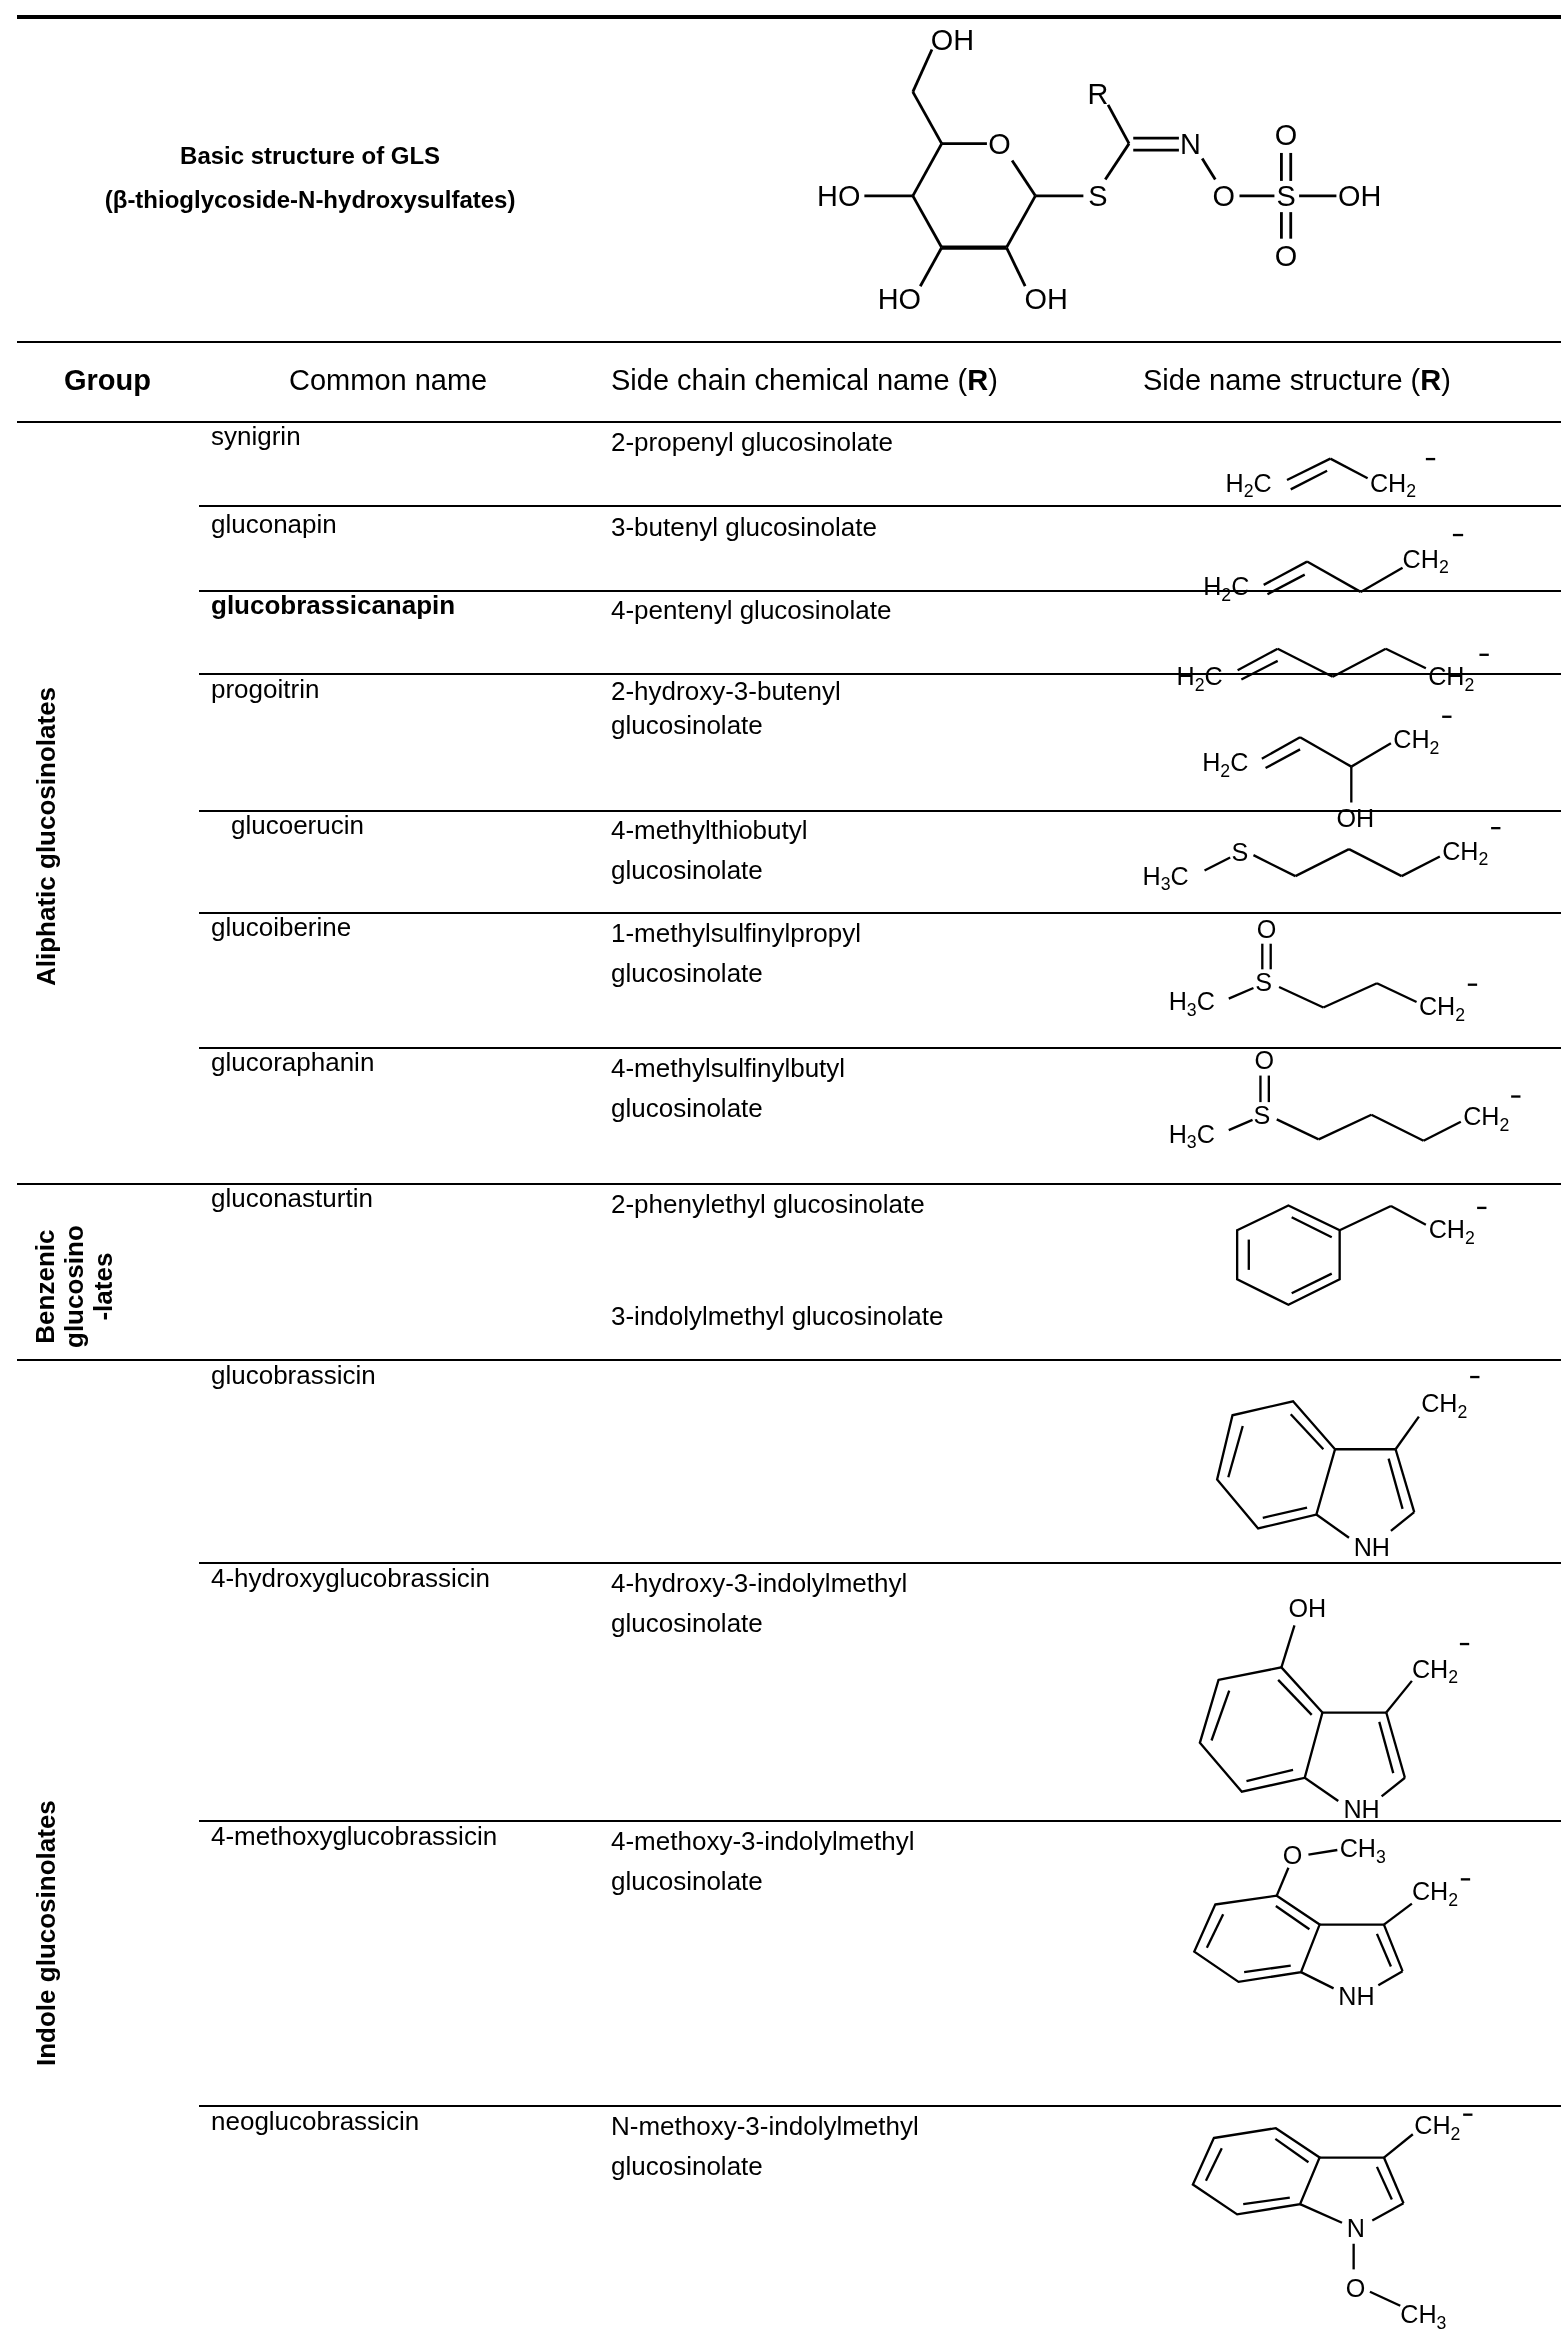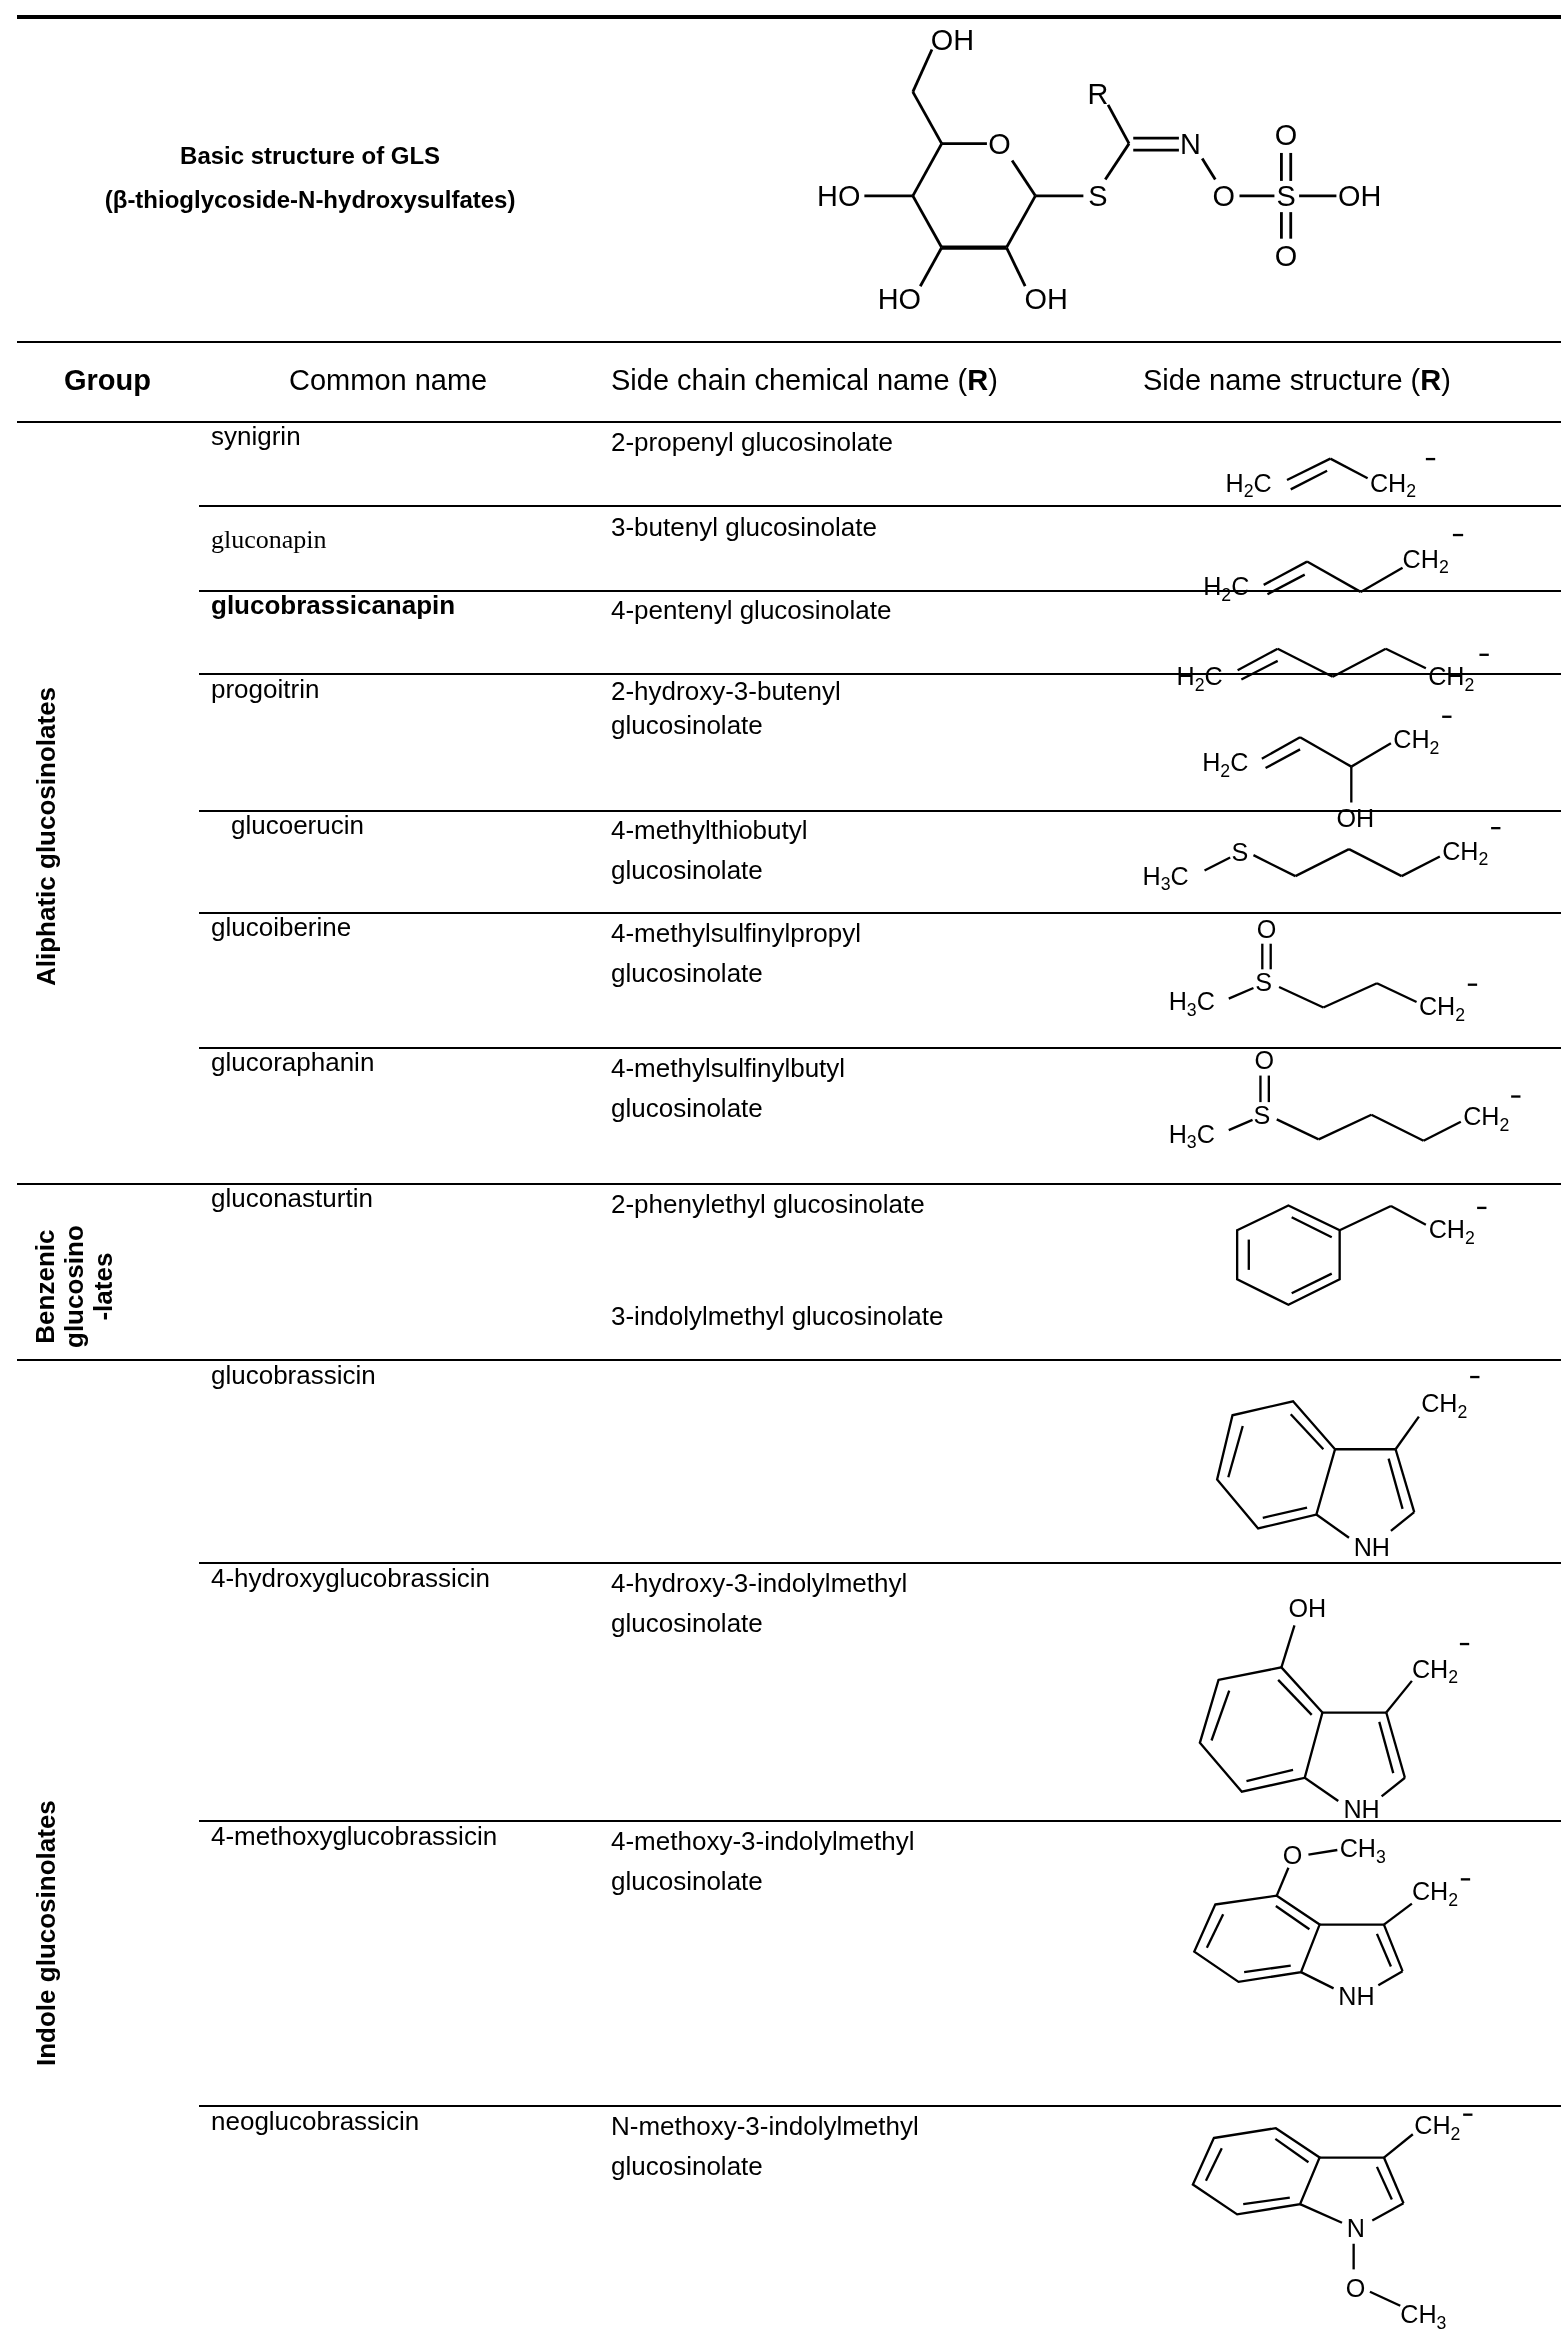--- a/index.html
+++ b/index.html
@@ -49,21 +49,21 @@
 
 <div class="grp" style="left:31px; top:986px;">Aliphatic glucosinolates</div>
 <div class="grp" style="left:31px; top:1348px; text-align:center; line-height:29px;">
   <div>Benzenic</div>
   <div>glucosino</div>
   <div>-lates</div>
 </div>
 <div class="grp" style="left:31px; top:2066px;">Indole glucosinolates</div>
 
 <div class="cell c2" style="top:416px;">synigrin</div>
-<div class="cell c2" style="top:520px;font-family:Liberation Serif, serif;">gluconapin</div>
+<div class="cell c2" style="top:504px;">gluconapin</div>
 <div class="cell c2" style="top:585px;font-weight:bold;">glucobrassicanapin</div>
 <div class="cell c2" style="top:669px;">progoitrin</div>
 <div class="cell c2" style="top:805px;margin-left:20px;">glucoerucin</div>
 <div class="cell c2" style="top:907px;">glucoiberine</div>
 <div class="cell c2" style="top:1042px;">glucoraphanin</div>
 <div class="cell c2" style="top:1178px;">gluconasturtin</div>
 <div class="cell c2" style="top:1355px;">glucobrassicin</div>
 <div class="cell c2" style="top:1558px;">4-hydroxyglucobrassicin</div>
 <div class="cell c2" style="top:1816px;">4-methoxyglucobrassicin</div>
 <div class="cell c2" style="top:2101px;">neoglucobrassicin</div>
@@ -79,21 +79,21 @@
   </div>
 <div class="cell c3" style="top:674px; line-height:34px;">
     <div>2-hydroxy-3-butenyl</div>
     <div>glucosinolate</div>
   </div>
 <div class="cell c3" style="top:810px;">
     <div>4-methylthiobutyl</div>
     <div>glucosinolate</div>
   </div>
 <div class="cell c3" style="top:913px;">
-    <div>4-methylsulfinylpropyl</div>
+    <div>1-methylsulfinylpropyl</div>
     <div>glucosinolate</div>
   </div>
 <div class="cell c3" style="top:1048px;">
     <div>4-methylsulfinylbutyl</div>
     <div>glucosinolate</div>
   </div>
 <div class="cell c3" style="top:1184px;">
     <div>2-phenylethyl glucosinolate</div>
   </div>
 <div class="cell c3" style="top:1296px;">

